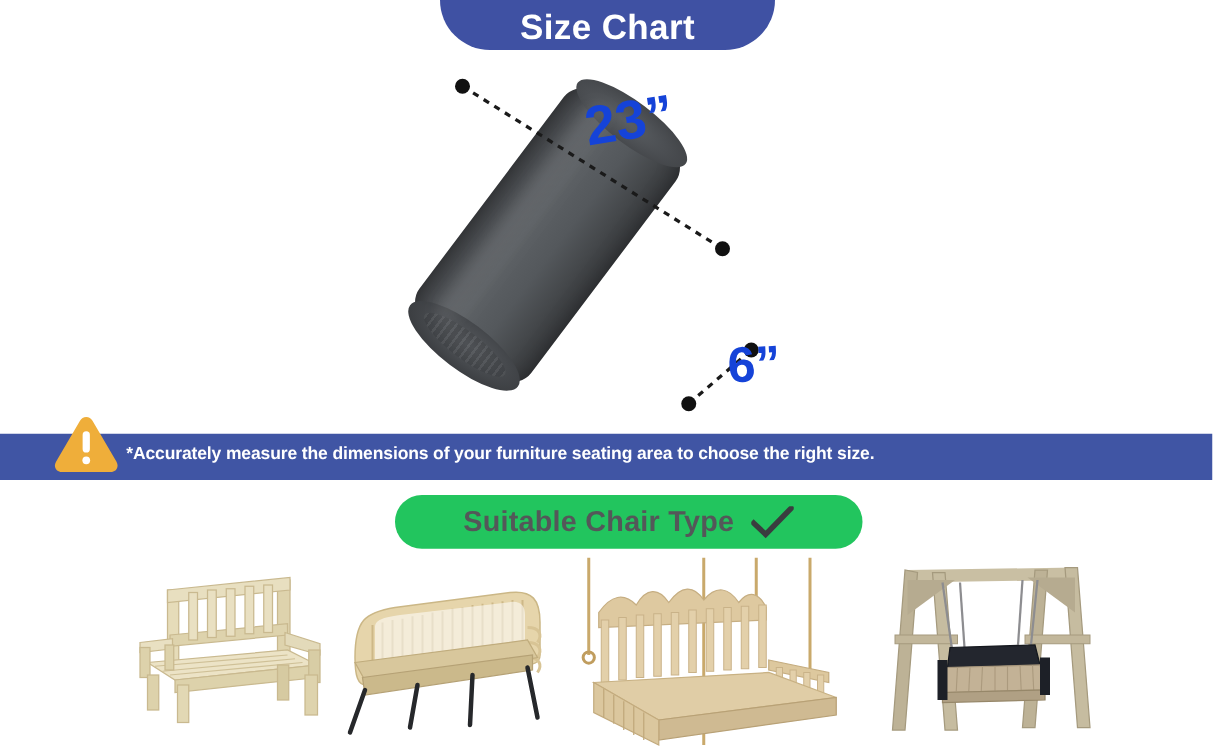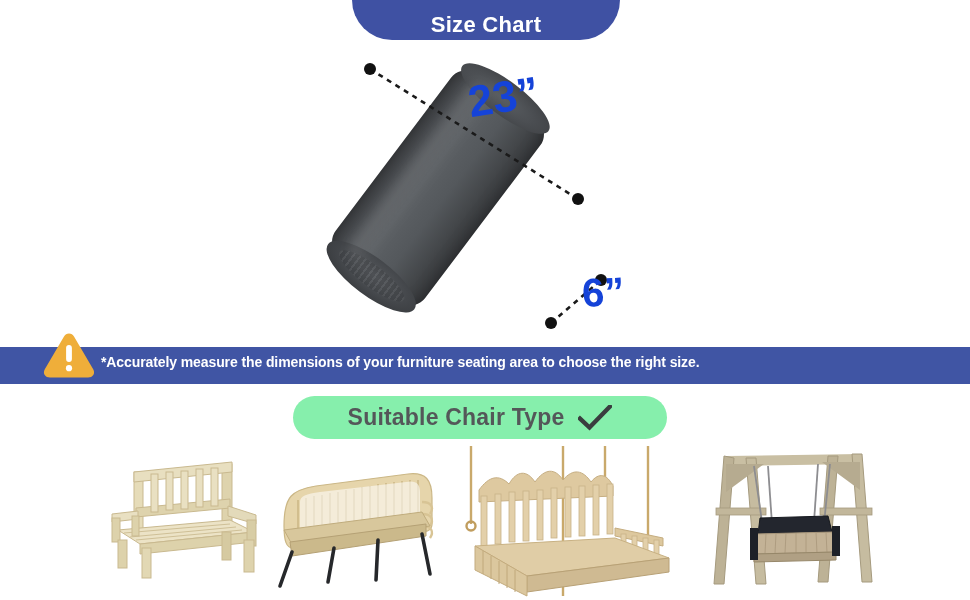--- a/index.html
+++ b/index.html
@@ -26,21 +26,21 @@
     background: #3F51A3;
     border-radius: 0 0 40px 40px;
     display: flex;
     align-items: flex-end;
     justify-content: center;
     padding-bottom: 4px;
     box-sizing: border-box;
   }
   .size-chart-pill .label {
     color: #ffffff;
-    font-size: 22px;
+    font-size: 28px;
     font-weight: bold;
     letter-spacing: 0.3px;
     line-height: 1;
   }
 
   
   .hero {
     position: absolute;
     left: 0;
     top: 40px;
@@ -188,25 +188,25 @@
     position: absolute;
     left: 42px;
     top: 330px;
     width: 54px;
     height: 50px;
   }
 
   
   .suitable-pill {
     position: absolute;
-    left: 293px;
+    left: 316px;
     top: 396px;
     width: 374px;
     height: 43px;
-    background: #86efac;
+    background: #22c55e;
     border-radius: 22px;
     display: flex;
     align-items: center;
     justify-content: center;
     gap: 14px;
     box-sizing: border-box;
   }
   .suitable-pill .label {
     color: #545759;
     font-size: 23px;

